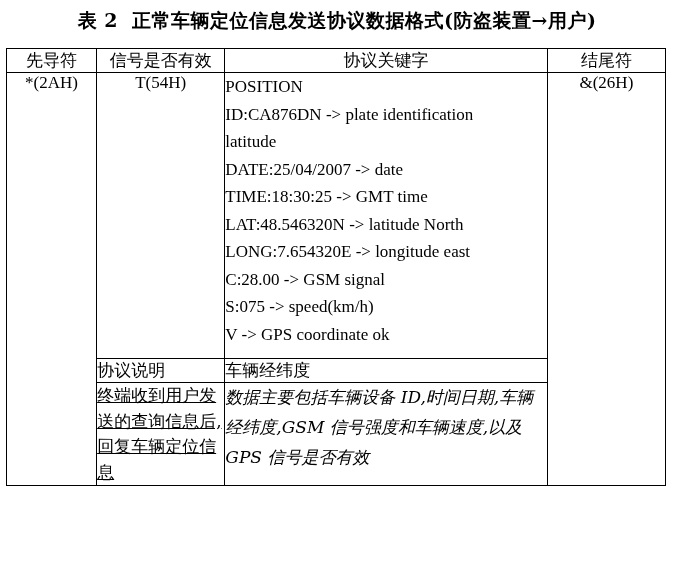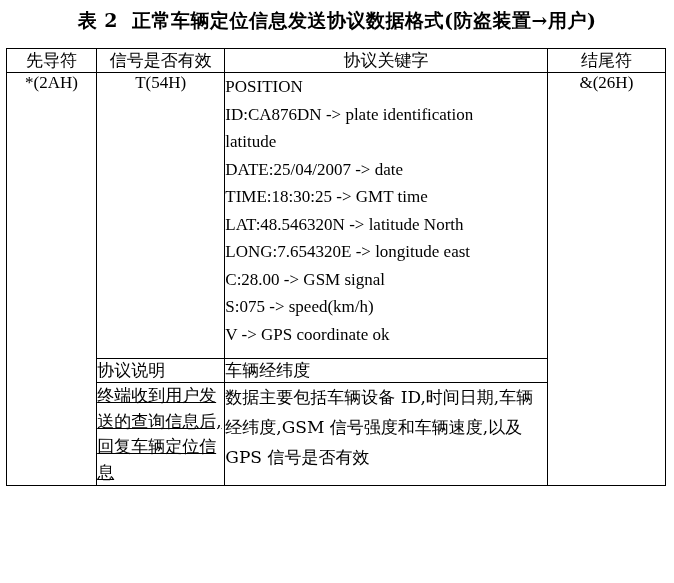--- a/index.html
+++ b/index.html
@@ -91,20 +91,21 @@
     font-family: "DejaVu Serif", "Liberation Serif", serif;
     vertical-align: middle;
     text-decoration: underline;
   }
   .desc-data {
     font-size: 17px;
     line-height: 1.75;
     padding: 10px 6px 8px 8px;
     font-family: "DejaVu Serif", "Liberation Serif", serif;
     vertical-align: middle;
+    font-style: italic;
   }
   .tall { height: 285px; }
 </style>
 </head>
 <body>
 
 <div class="page">
 
   <div class="caption">
     <span class="cap-num">表 2</span><span>正常车辆定位信息发送协议数据格式(防盗装置→用户)</span>

